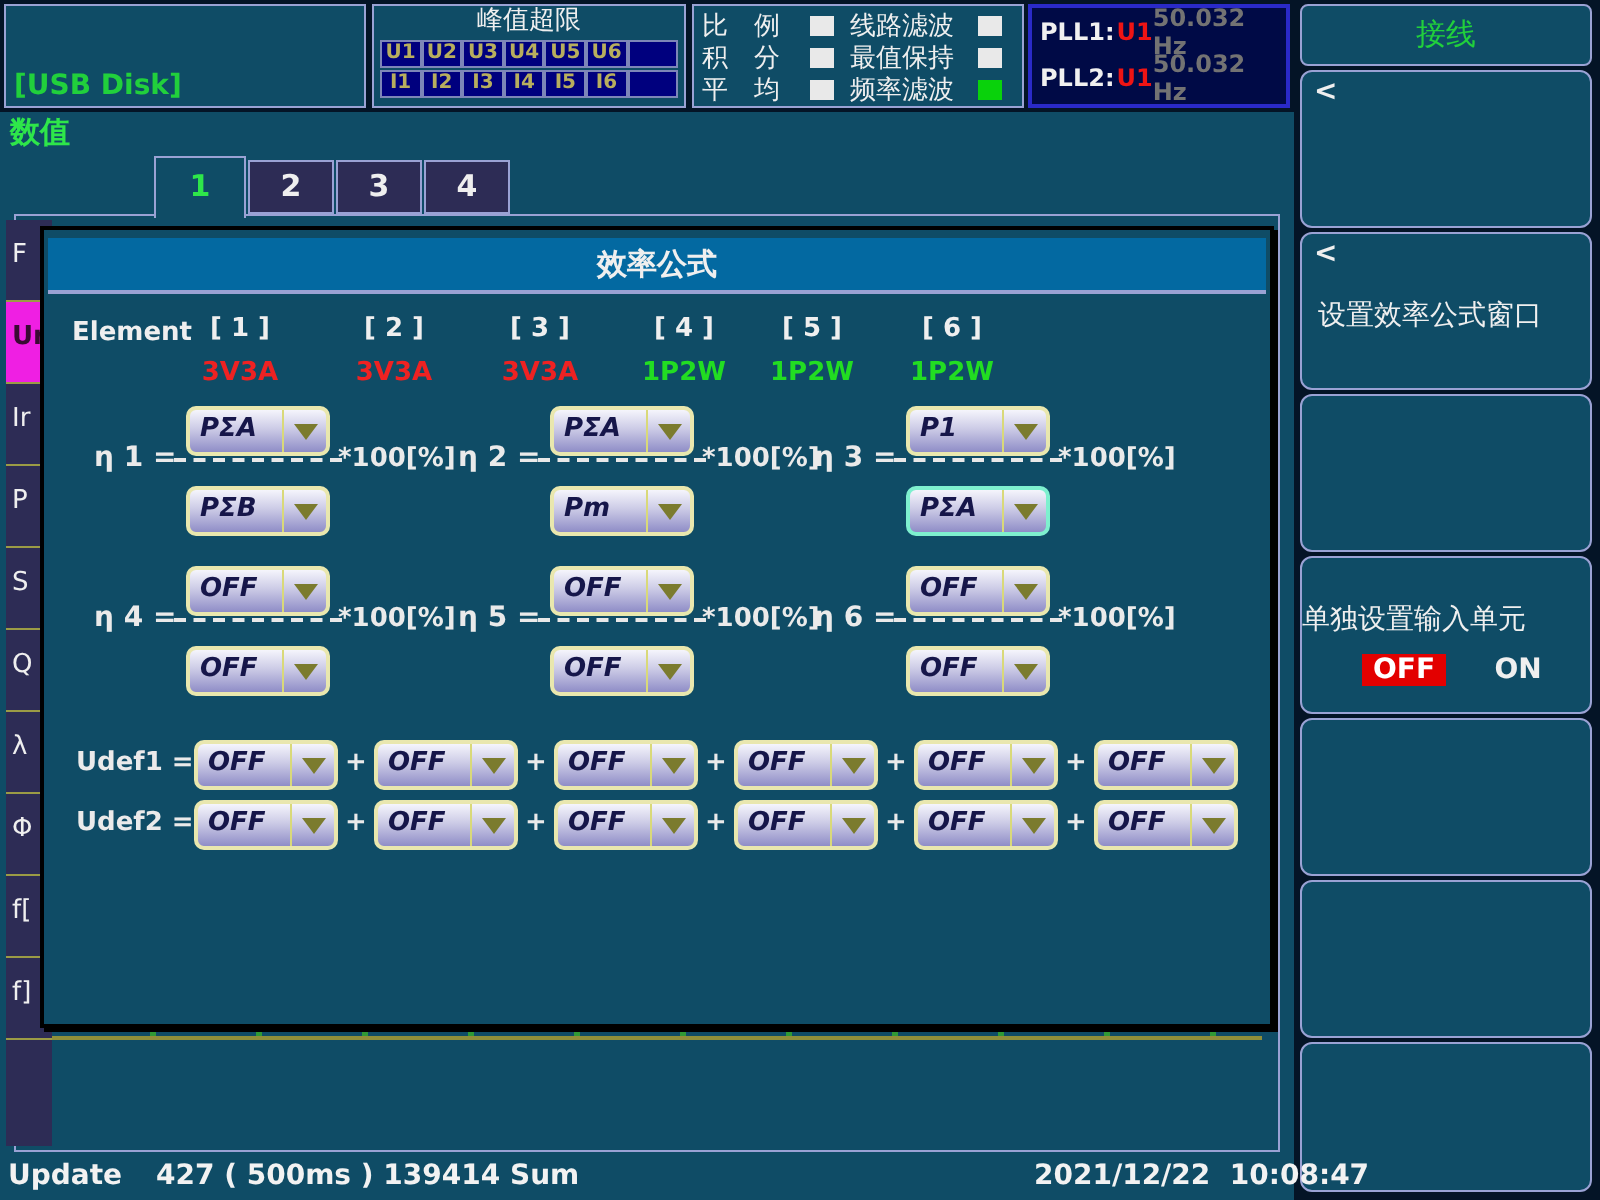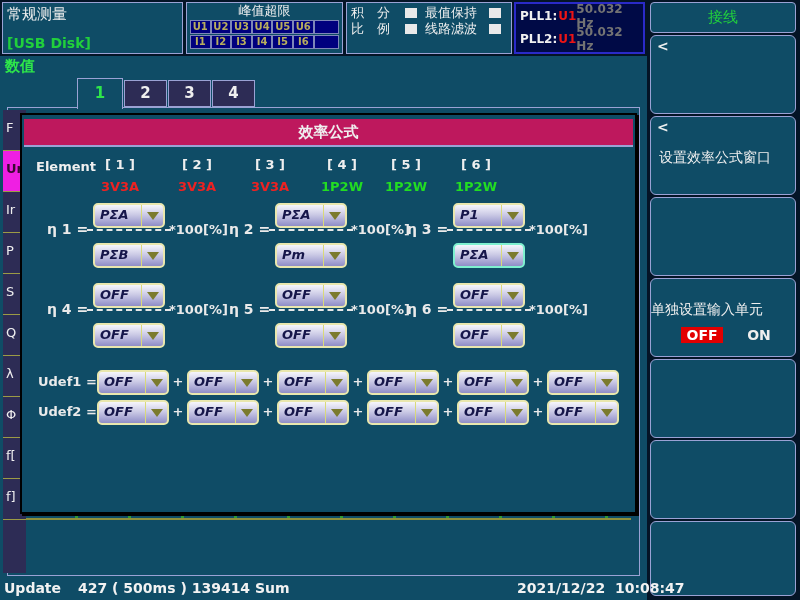--- a/index.html
+++ b/index.html
@@ -42,21 +42,21 @@
   #funclist{position:absolute;left:3px;top:110px;width:23px;height:463px;background:#2d2c55;z-index:2;overflow:hidden;}
   .func-item{height:41px;border-bottom:1px solid #9b9b45;color:#efefef;font-size:13px;
     padding:10px 0 0 3px;box-sizing:border-box;white-space:nowrap;overflow:hidden;}
   .func-item.sel{background:#ef1fe3;color:#3a0a33;font-weight:bold;}
   #ticks{position:absolute;left:25px;top:511px;width:606px;height:7px;z-index:1;
     border-bottom:2px solid #8f8f3a;
     background:repeating-linear-gradient(90deg,transparent 0,transparent 50px,#2f9a35 50px,#2f9a35 53px);}
   
   #dialog{position:absolute;left:20px;top:113px;width:613px;height:397px;background:#0f4c66;
     border:2px solid #000;box-shadow:2px 2px 0 #000;z-index:5;}
-  #dlg-titlebar{position:absolute;left:2px;top:4px;right:2px;height:26px;background:#be185d;
+  #dlg-titlebar{position:absolute;left:2px;top:4px;right:2px;height:26px;background:#0369a1;
     border-bottom:2px solid #9aa2d4;text-align:center;font-size:15px;font-weight:bold;color:#efefef;line-height:26px;}
   #element-label{position:absolute;left:14px;top:44px;font-size:13px;font-weight:bold;color:#efefef;}
   .el-idx{position:absolute;top:42px;width:60px;text-align:center;font-size:13px;font-weight:bold;color:#efefef;white-space:pre;}
   .el-wir{position:absolute;top:64px;width:60px;text-align:center;font-size:13px;font-weight:bold;}
   .wir-red{color:#ee2222;}
   .wir-green{color:#22dd22;}
   .eta{position:absolute;width:182px;height:72px;}
   .eta .lbl{position:absolute;left:0;top:21px;font-size:14px;font-weight:bold;color:#eaeaea;white-space:pre;}
   .eta .ddnum{position:absolute;left:46px;top:3px;}
   .eta .ddden{position:absolute;left:46px;top:43px;}
@@ -89,21 +89,20 @@
   #status-update-value{position:absolute;left:78px;top:3px;}
   #status-datetime{position:absolute;left:517px;top:3px;white-space:pre;}
 </style>
 </head>
 <body>
 
 <div id="screen">
 
   <div id="topbar">
     <div class="tbox" id="box-mode">
-      <div id="mode-label">常规测量</div>
       <div id="usb-label">[USB Disk]</div>
     </div>
     <div class="tbox" id="box-peak">
       <div id="peak-title">峰值超限</div>
       <div class="peak-row">
         <div class="peak-cell">U1</div>
         <div class="peak-cell">U2</div>
         <div class="peak-cell">U3</div>
         <div class="peak-cell">U4</div>
         <div class="peak-cell">U5</div>
@@ -115,30 +114,36 @@
         <div class="peak-cell">I2</div>
         <div class="peak-cell">I3</div>
         <div class="peak-cell">I4</div>
         <div class="peak-cell">I5</div>
         <div class="peak-cell">I6</div>
         <div class="peak-cell blank"></div>
       </div>
     </div>
     <div class="tbox" id="box-ind">
       <div class="ind-row">
+        <span class="ind-label1">比　例</span>
+        <span class="ind"></span>
+        <span class="ind-label2">线路滤波</span>
+        <span class="ind"></span>
+      </div>
+      <div class="ind-row">
         <span class="ind-label1">积　分</span>
         <span class="ind"></span>
         <span class="ind-label2">最值保持</span>
         <span class="ind"></span>
       </div>
       <div class="ind-row">
-        <span class="ind-label1">比　例</span>
+        <span class="ind-label1">平　均</span>
         <span class="ind"></span>
-        <span class="ind-label2">线路滤波</span>
-        <span class="ind"></span>
+        <span class="ind-label2">频率滤波</span>
+        <span class="ind on"></span>
       </div>
     </div>
     <div class="tbox" id="box-pll">
       <div class="pll-row">
         <span class="pll-name">PLL1:</span>
         <span class="pll-src">U1</span>
         <span class="pll-val">50.032 Hz</span>
       </div>
       <div class="pll-row">
         <span class="pll-name">PLL2:</span>

